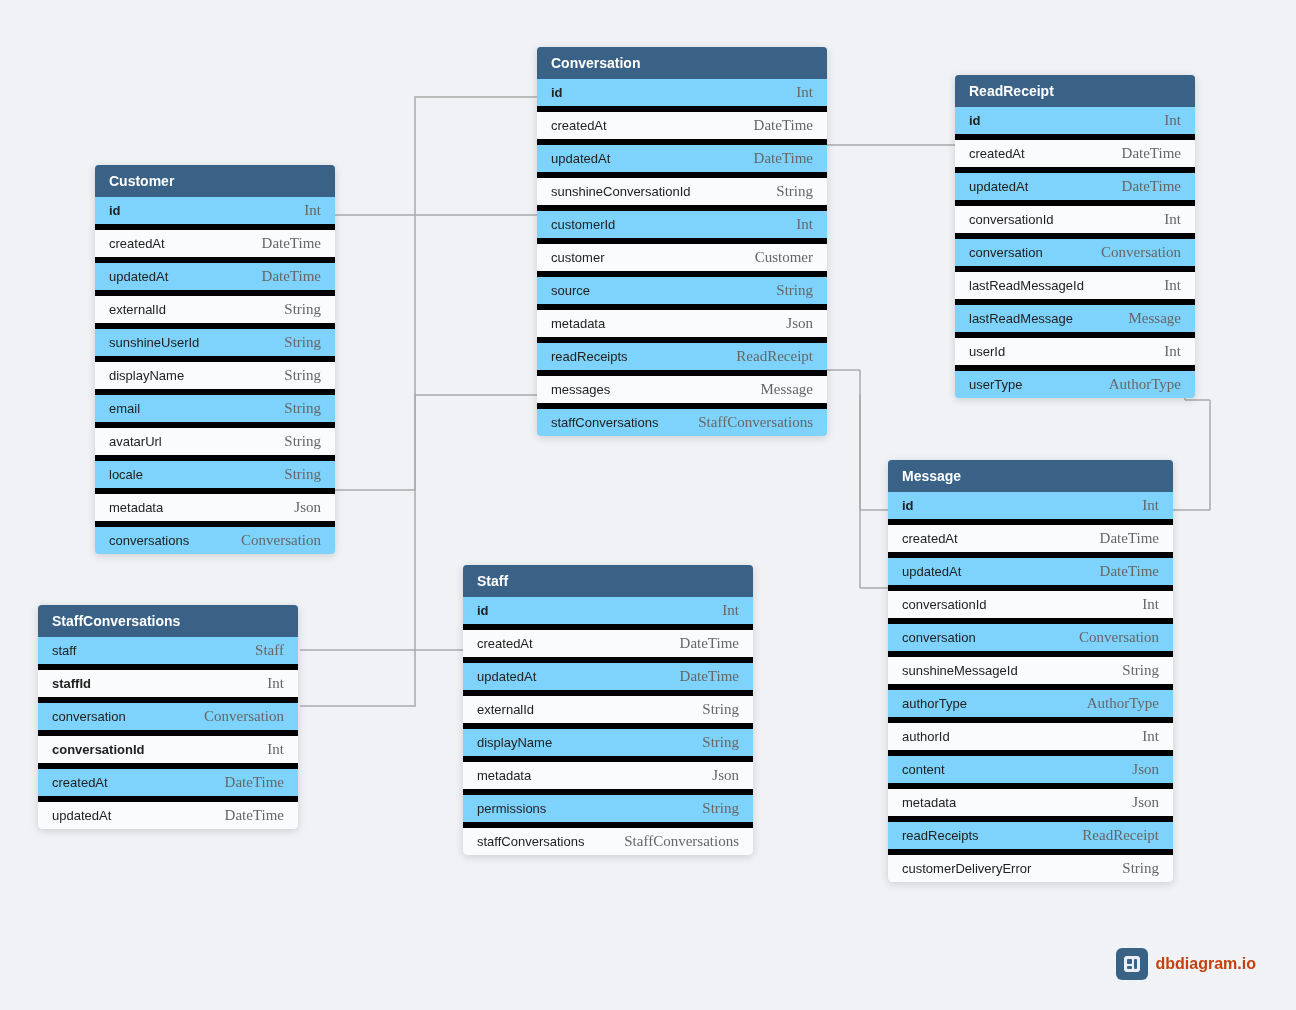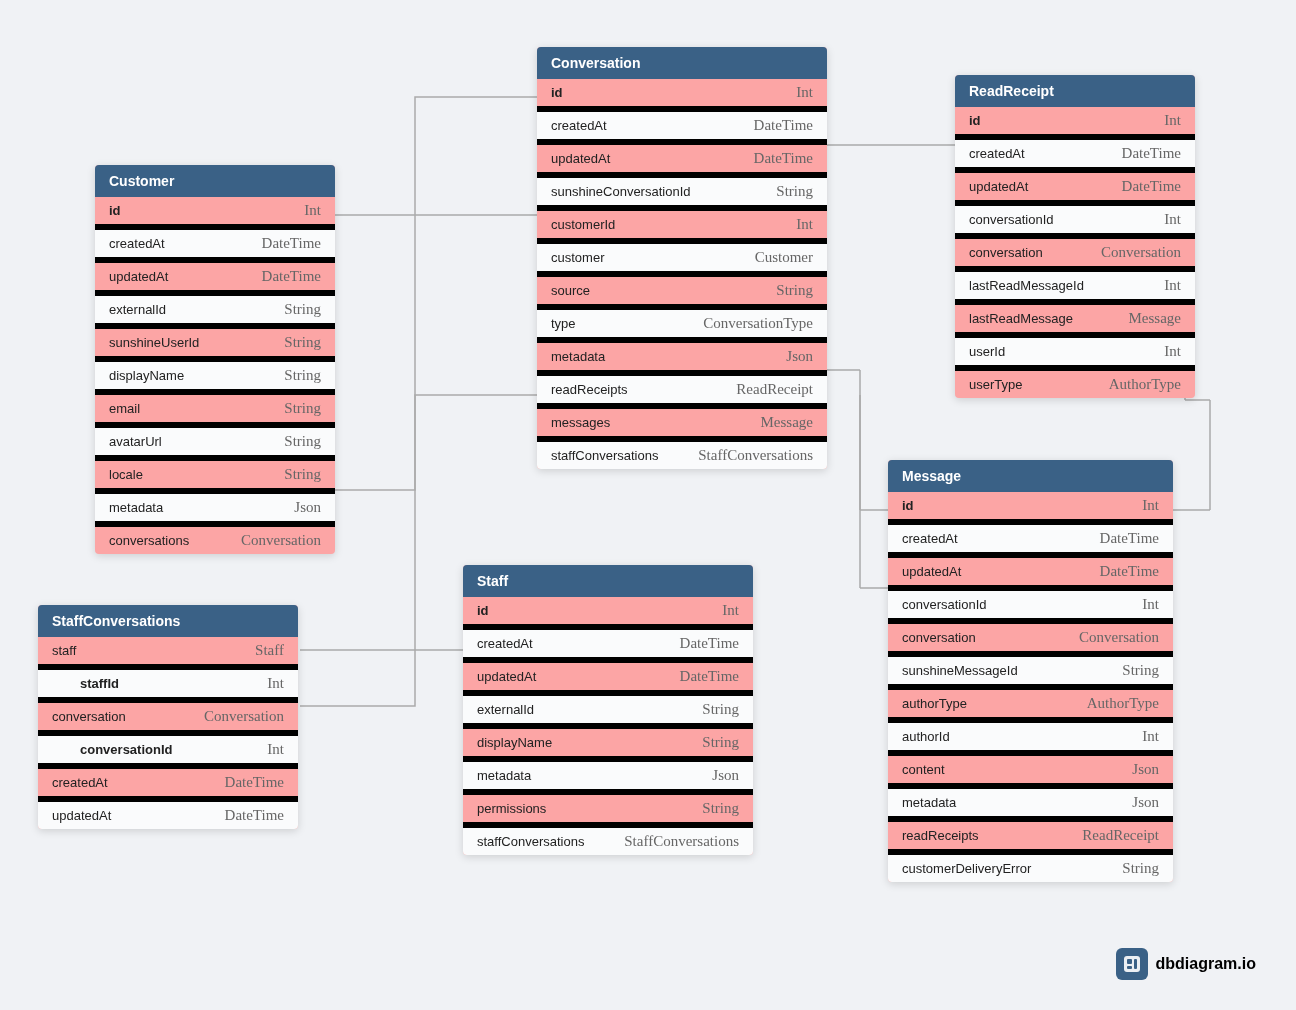--- a/index.html
+++ b/index.html
@@ -13,21 +13,21 @@
       position: relative;
     }
     .diagram-canvas {
       position: absolute;
       top: 0; left: 0;
       width: 1296px;
       height: 1010px;
     }
     .db-table {
       position: absolute;
-      background: #fca5a5;
+      background: #7dd3fc;
       border-radius: 4px;
       box-shadow: 0 2px 8px rgba(0,0,0,0.15);
       min-width: 220px;
       overflow: hidden;
     }
     .db-table-header {
       background: #3a6186;
       color: #fff;
       font-weight: 700;
       font-size: 14px;
@@ -36,21 +36,21 @@
     .db-table-body {}
     .db-row {
       display: flex;
       justify-content: space-between;
       align-items: center;
       padding: 5px 14px;
       border-bottom: 6px solid #000000;
     }
     .db-row:last-child { border-bottom: none; justify-content: space-between; }
     .db-row.primary-key .field-name { font-weight: 700; }
-    .db-row.bold-row .field-name { font-weight: 700; margin-left: 28px; }
+    .db-row.bold-row .field-name { font-weight: 700; }
     .field-name { color: #222; }
     .field-type { color: #666; font-size: 15px; font-family: Liberation Serif, serif; }
     .db-row:nth-child(even) { background: #fafbfc; }
 
     
     svg.connectors {
       position: absolute;
       top: 0; left: 0;
       width: 1296px;
       height: 1010px;
@@ -76,21 +76,21 @@
       background: #3a6186;
       border-radius: 6px;
       display: flex; align-items: center; justify-content: center;
       color: #fff;
       font-weight: 900;
       font-size: 16px;
     }
     .logo-text {
       font-size: 16px;
       font-weight: 700;
-      color: #000000;
+      color: #c2410c;
       text-align: center;
     }
   </style>
 </head>
 <body>
 
 <div class="diagram-canvas">
 
   <svg class="connectors">
 
@@ -192,24 +192,20 @@
         <span class="field-name">customerId</span>
         <span class="field-type">Int</span>
       </div>
       <div class="db-row">
         <span class="field-name">customer</span>
         <span class="field-type">Customer</span>
       </div>
       <div class="db-row">
         <span class="field-name">source</span>
         <span class="field-type">String</span>
-      </div>
-      <div class="db-row">
-        <span class="field-name">type</span>
-        <span class="field-type">ConversationType</span>
       </div>
       <div class="db-row">
         <span class="field-name">metadata</span>
         <span class="field-type">Json</span>
       </div>
       <div class="db-row">
         <span class="field-name">readReceipts</span>
         <span class="field-type">ReadReceipt</span>
       </div>
       <div class="db-row">

